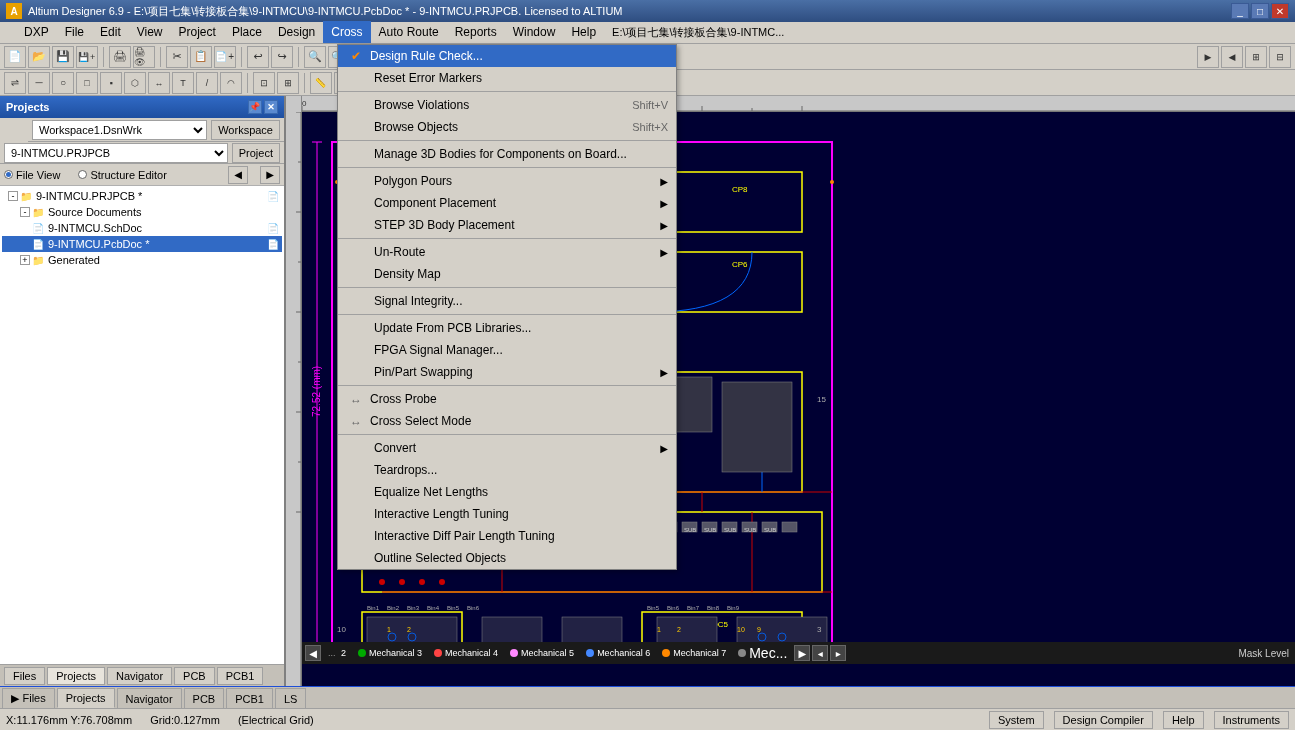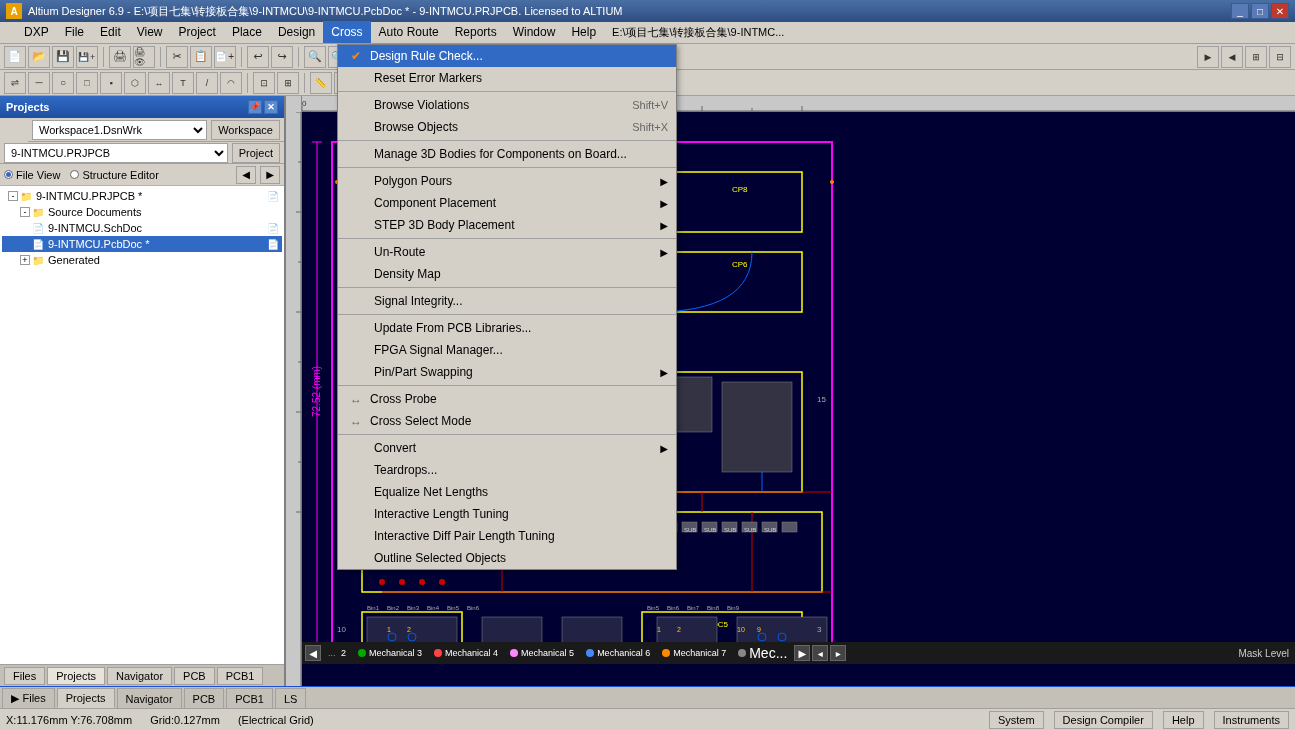--- a/index.html
+++ b/index.html
@@ -191,21 +191,21 @@
       gap: 4px;
       background: #d4d0c8;
       border-bottom: 1px solid #a0a0a0;
     }
 
     #view-toggle {
       height: 22px;
       display: flex;
       align-items: center;
       padding: 2px 4px;
-      gap: 4px;
+      gap: 12px;
       background: #d4d0c8;
       border-bottom: 1px solid #b0b0b0;
     }
     .view-nav-btn {
       width: 20px;
       height: 18px;
       background: #d4d0c8;
       border: 1px solid #a0a0a0;
       font-size: 10px;
       cursor: pointer;

